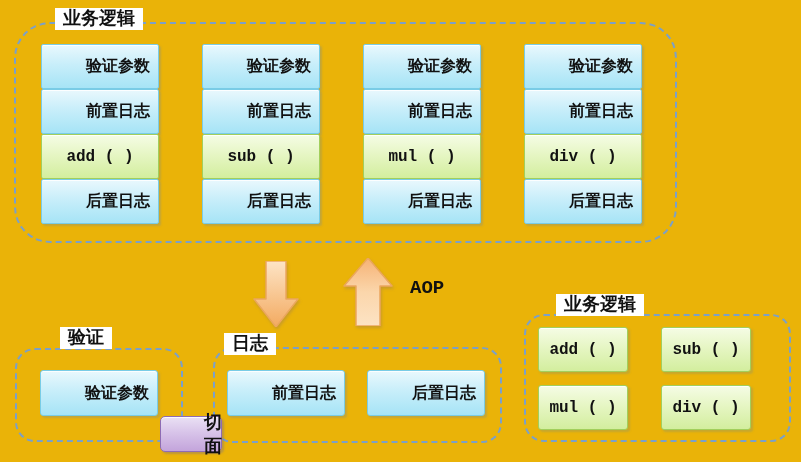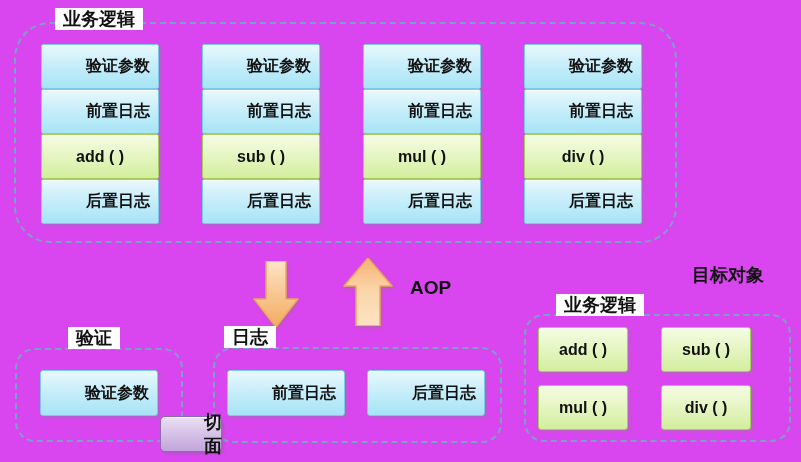--- a/index.html
+++ b/index.html
@@ -5,22 +5,23 @@
   * { margin: 0; padding: 0; box-sizing: border-box; }
   html, body { background: #ffffff; }
   body {
     font-family: "Liberation Sans", "DejaVu Sans", sans-serif;
     color: #111;
   }
   .canvas {
     position: relative;
     width: 801px;
     height: 462px;
-    background: #d946ef;
+    background: #eab308;
     overflow: hidden;
+    font-family: Liberation Mono, monospace;
   }
   
   .dashed-group {
     position: absolute;
     border: 2px dashed #7ba0c8;
     background: transparent;
   }
   .dashed-group.big { border-radius: 36px; }
   .dashed-group.small { border-radius: 20px; }
   
@@ -166,31 +167,30 @@
         <stop offset="0.5" stop-color="#fbd6ab"></stop>
         <stop offset="1" stop-color="#fce3c4"></stop>
       </linearGradient>
     </defs>
     <polygon points="26,0 50,28 38,28 38,68 14,68 14,28 2,28" fill="url(#gradUp)" stroke="#eba75f" stroke-width="1.5" stroke-linejoin="round"></polygon>
   </svg>
 
   <div class="free-label" style="left:410px; top:277px; font-size:19px;text-align:center;">AOP</div>
 
   <div class="dashed-group small" style="left:15px; top:348px; width:168px; height:94px;"></div>
-  <div class="group-title" style="left:68px; top:327px;">验证</div>
+  <div class="group-title" style="left:60px; top:327px;">验证</div>
   <div class="cell blue abs-box" style="left:40px; top:370px; height:46px;">验证参数</div>
 
   <div class="dashed-group small" style="left:213px; top:347px; width:289px; height:96px;"></div>
-  <div class="group-title" style="left:224px; top:326px;">日志</div>
+  <div class="group-title" style="left:224px; top:333px;">日志</div>
   <div class="cell blue abs-box" style="left:227px; top:370px; height:46px;">前置日志</div>
   <div class="cell blue abs-box" style="left:367px; top:370px; height:46px;">后置日志</div>
 
   <div class="aspect-badge">切面</div>
 
-  <div class="free-label" style="left:692px; top:264px;">目标对象</div>
   <div class="dashed-group small" style="left:524px; top:314px; width:267px; height:128px;"></div>
   <div class="group-title" style="left:556px; top:294px;">业务逻辑</div>
 
   <div class="target-grid">
     <div class="cell green">add ( )</div>
     <div class="cell green">sub ( )</div>
     <div class="cell green">mul ( )</div>
     <div class="cell green">div ( )</div>
   </div>
 

